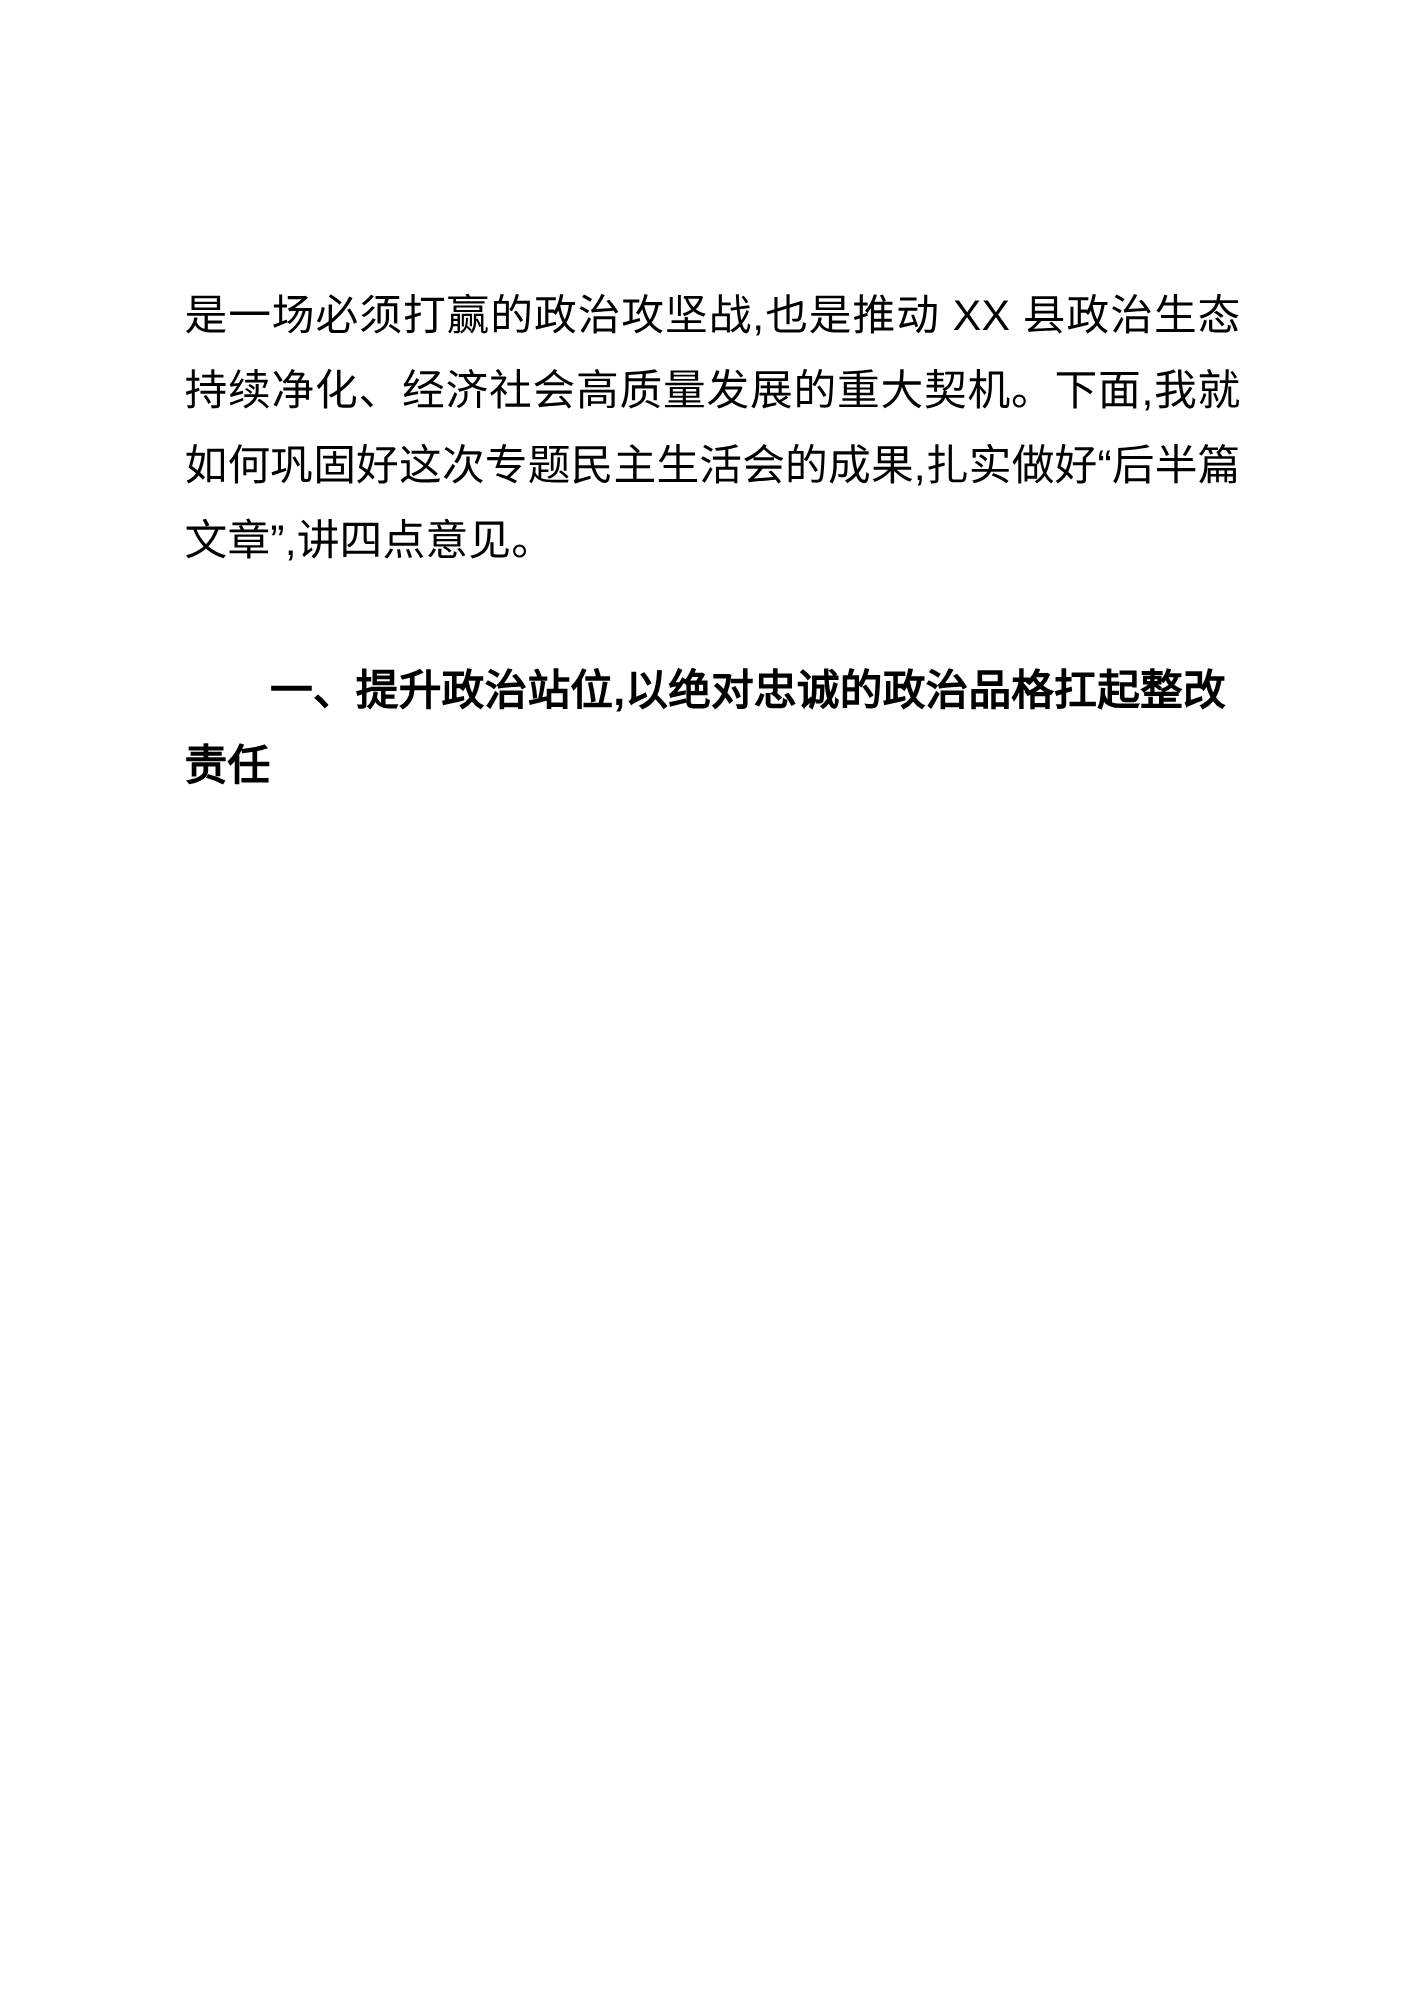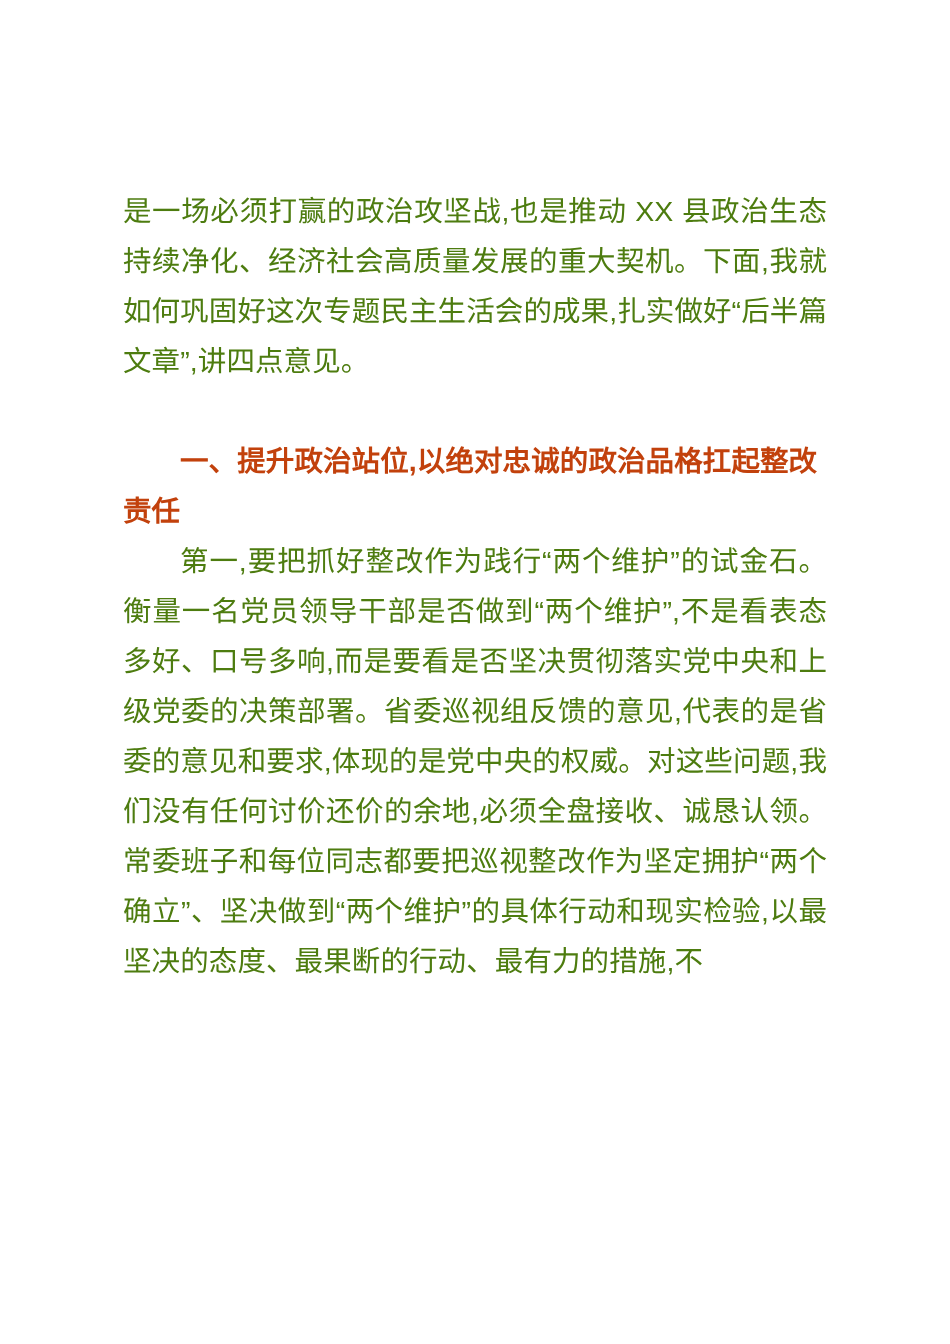--- a/index.html
+++ b/index.html
@@ -27,47 +27,46 @@
     width: 704px;
   }
   .para {
     margin: 0;
     font-size: 28.5px;
     line-height: 50px;
     letter-spacing: 0.1px;
     text-align: justify;
     text-justify: inter-ideograph;
     font-weight: 400;
-    color: #4d7c0f;
+    color: #000000;
     word-break: break-all;
   }
   .para.indent {
     text-indent: 2em;
   }
   .heading {
     margin: 0;
     font-size: 28.5px;
     line-height: 50px;
     font-weight: 700;
     text-indent: 2em;
-    color: #c2410c;
+    color: #000000;
     letter-spacing: 0.1px;
     word-break: break-all;
   }
   .gap-before {
     margin-top: 50px;
   }
 </style>
 </head>
 <body>
 
 <div class="page">
   <div class="text-column">
 
     <p class="para">是一场必须打赢的政治攻坚战,也是推动 XX 县政治生态持续净化、经济社会高质量发展的重大契机。下面,我就如何巩固好这次专题民主生活会的成果,扎实做好“后半篇文章”,讲四点意见。</p>
 
     <h2 class="heading gap-before">一、提升政治站位,以绝对忠诚的政治品格扛起整改责任</h2>
 
 
-    <p class="para indent">第一,要把抓好整改作为践行“两个维护”的试金石。衡量一名党员领导干部是否做到“两个维护”,不是看表态多好、口号多响,而是要看是否坚决贯彻落实党中央和上级党委的决策部署。省委巡视组反馈的意见,代表的是省委的意见和要求,体现的是党中央的权威。对这些问题,我们没有任何讨价还价的余地,必须全盘接收、诚恳认领。常委班子和每位同志都要把巡视整改作为坚定拥护“两个确立”、坚决做到“两个维护”的具体行动和现实检验,以最坚决的态度、最果断的行动、最有力的措施,不</p>
 
   </div>
 </div>
 
 </body></html>

